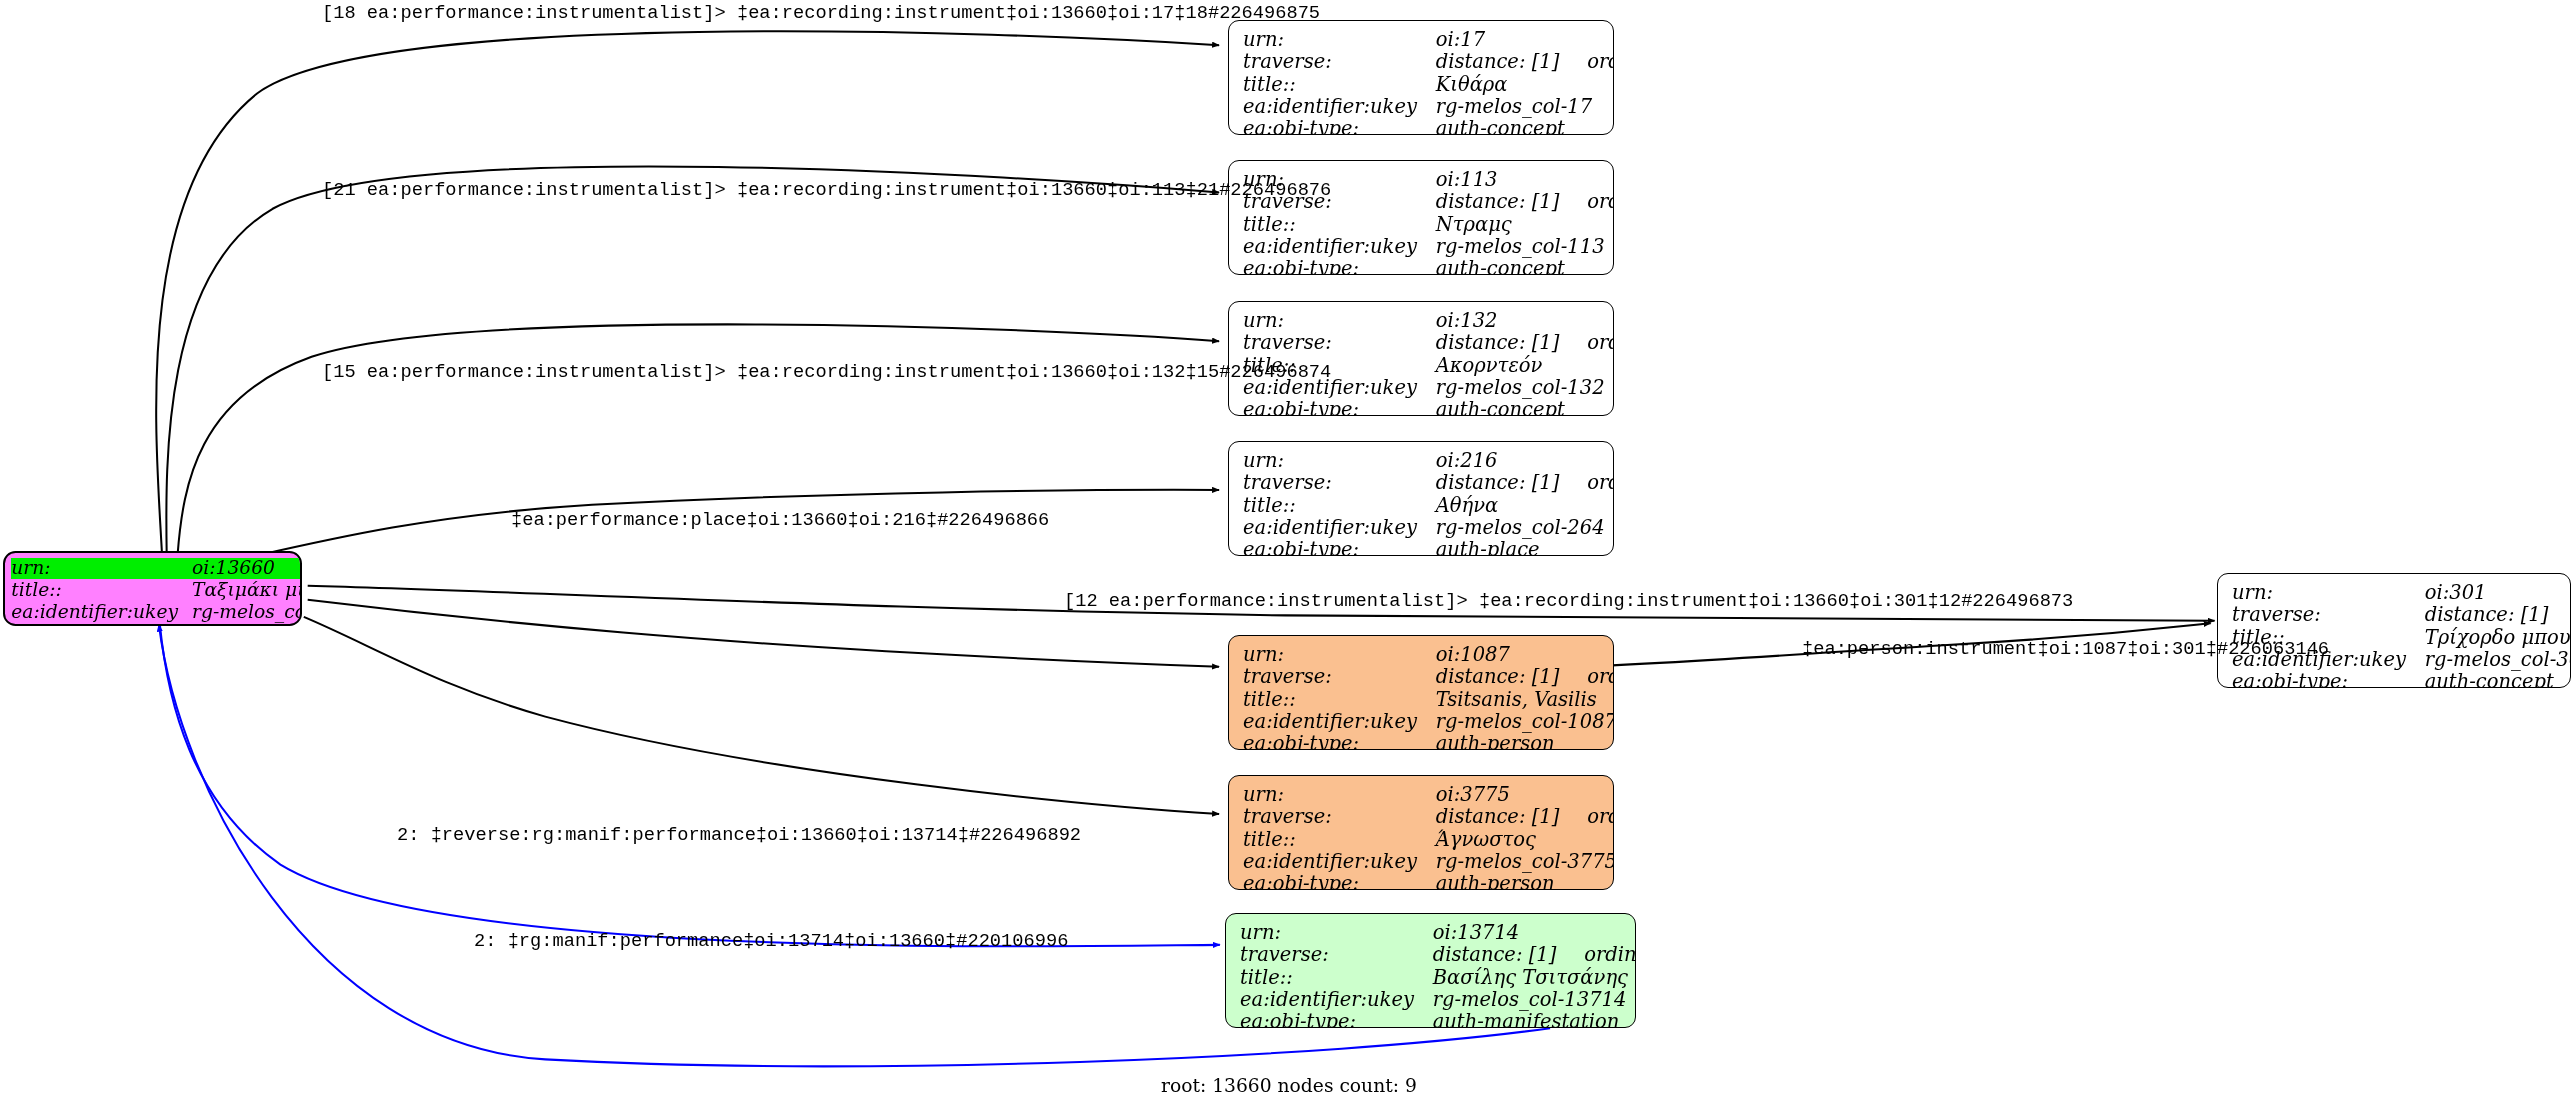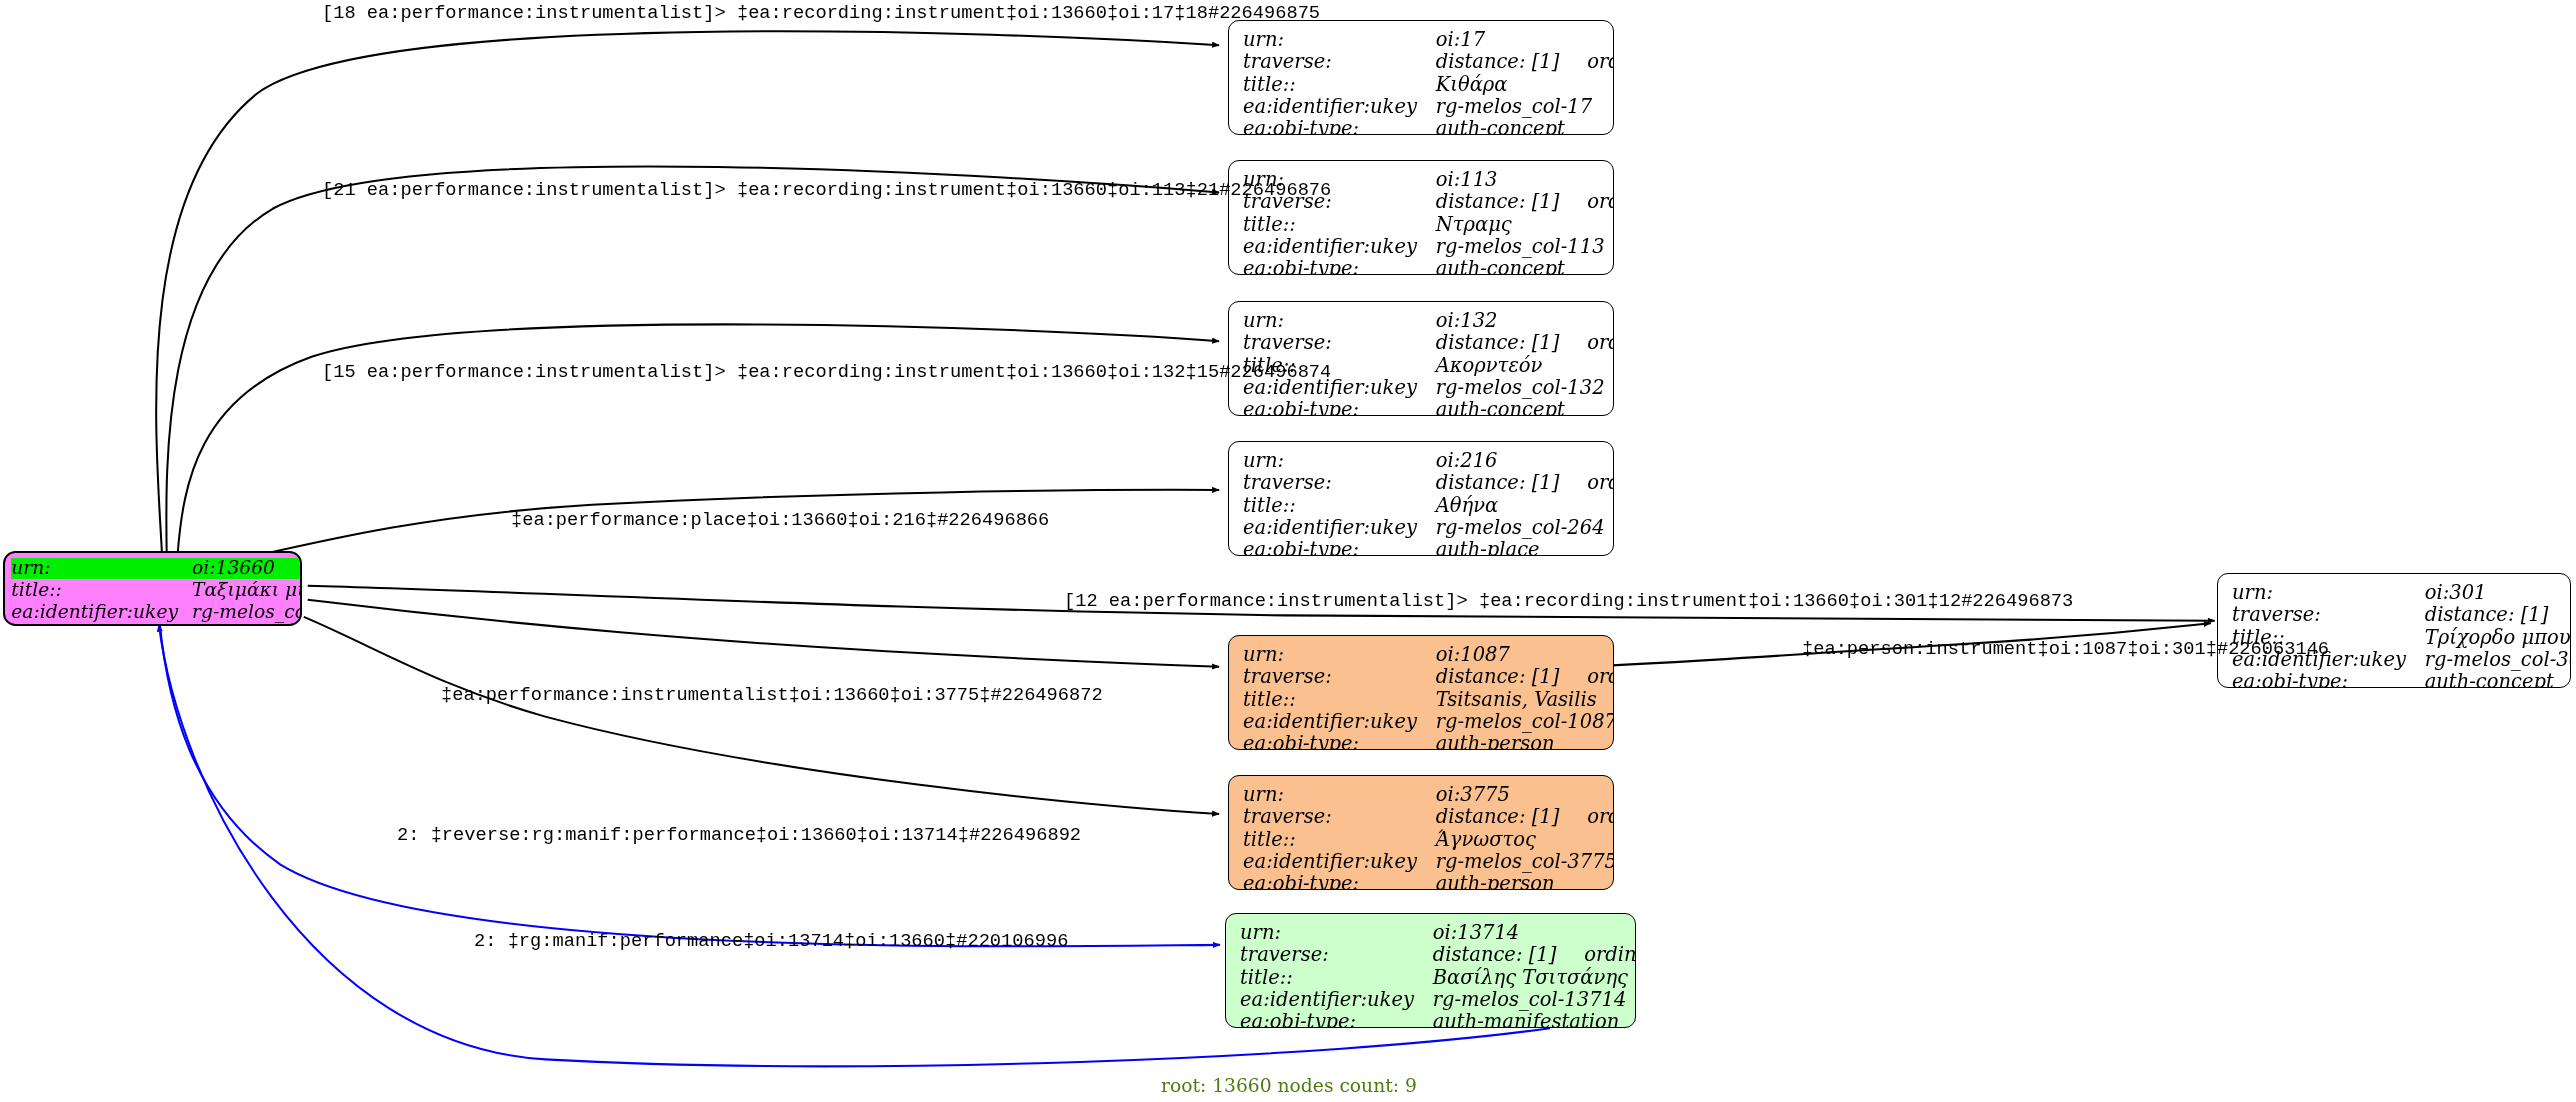--- a/index.html
+++ b/index.html
@@ -97,21 +97,21 @@
     font-size: 18.7px;
     line-height: 1;
     color: #000000;
     white-space: nowrap;
     font-family: Liberation Mono, monospace;
   }
 
   .footer-label {
     position: absolute;
     font-size: 18.7px;
-    color: #4d7c0f;
+    color: #000000;
     white-space: nowrap;
   }
 </style>
 </head>
 <body>
 
 <div id="graph-canvas">
 
   <svg class="edge-layer" viewBox="0 0 3307 1416">
     <defs>
@@ -383,21 +383,20 @@
 
   <div class="edge-label" style="left:322px; top:181px;">[21 ea:performance:instrumentalist]&gt; ‡ea:recording:instrument‡oi:13660‡oi:113‡21#226496876</div>
 
   <div class="edge-label" style="left:322px; top:363px;">[15 ea:performance:instrumentalist]&gt; ‡ea:recording:instrument‡oi:13660‡oi:132‡15#226496874</div>
 
   <div class="edge-label" style="left:485px; top:511px;margin-left:26px;">‡ea:performance:place‡oi:13660‡oi:216‡#226496866</div>
 
   <div class="edge-label" style="left:1064px; top:592px;">[12 ea:performance:instrumentalist]&gt; ‡ea:recording:instrument‡oi:13660‡oi:301‡12#226496873</div>
 
 
-  <div class="edge-label" style="left:441px; top:686px;">‡ea:performance:instrumentalist‡oi:13660‡oi:3775‡#226496872</div>
 
   <div class="edge-label" style="left:397px; top:826px;">2: ‡reverse:rg:manif:performance‡oi:13660‡oi:13714‡#226496892</div>
 
   <div class="edge-label" style="left:442px; top:932px;margin-left:32px;">2: ‡rg:manif:performance‡oi:13714‡oi:13660‡#220106996</div>
 
   <div class="edge-label" style="left:1802px; top:640px;">‡ea:person:instrument‡oi:1087‡oi:301‡#226063146</div>
 
   <div class="footer-label" style="left:1161px; top:1075px;">root: 13660 nodes count: 9</div>
 
 </div>

